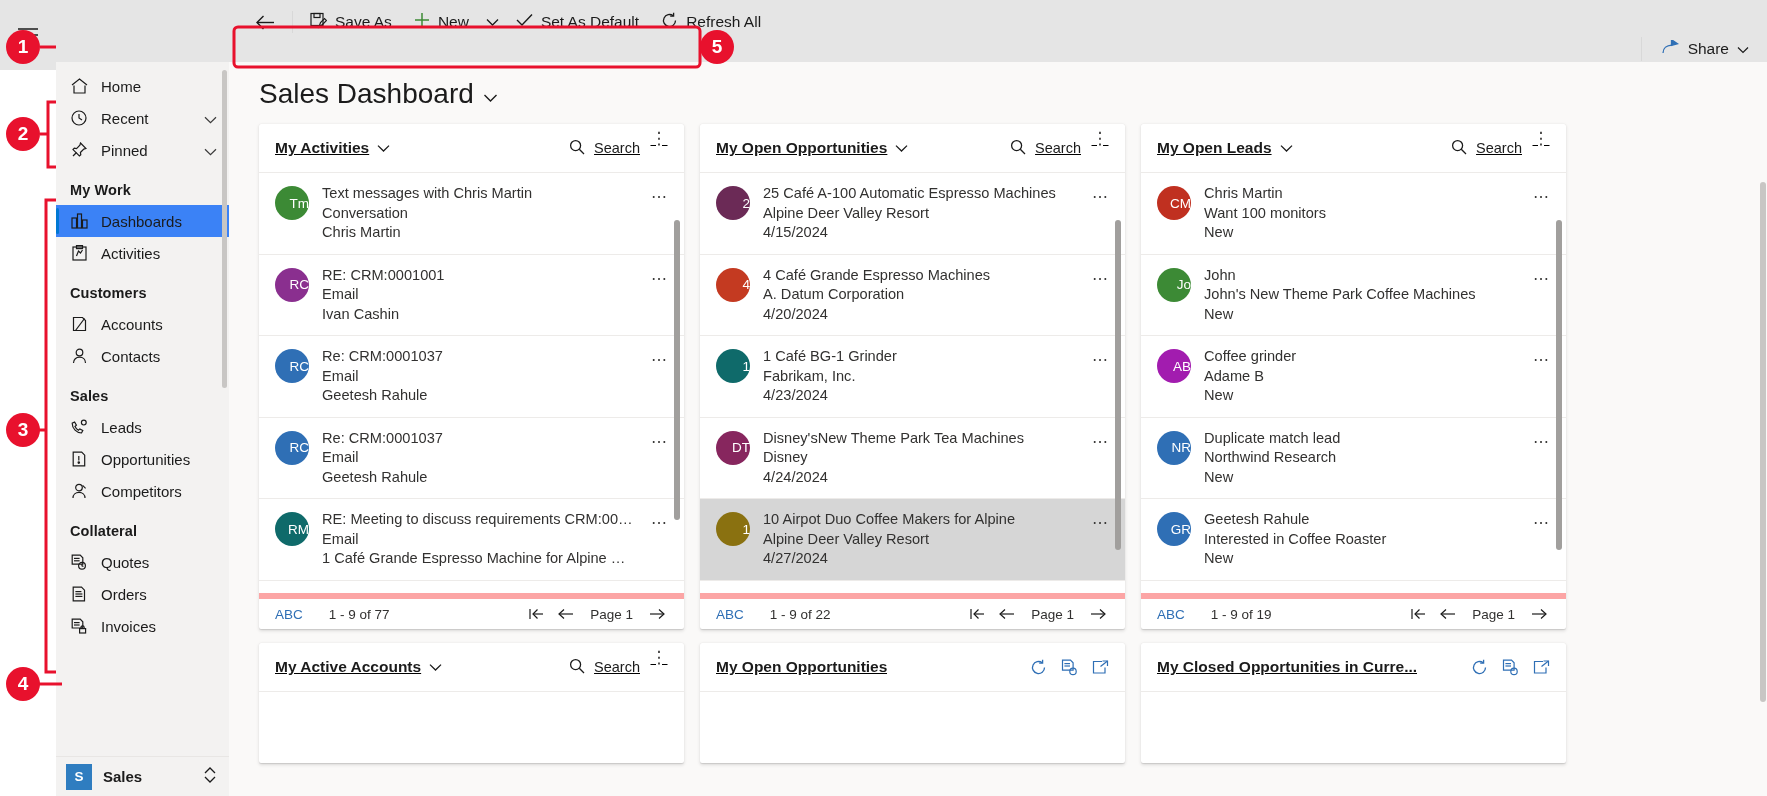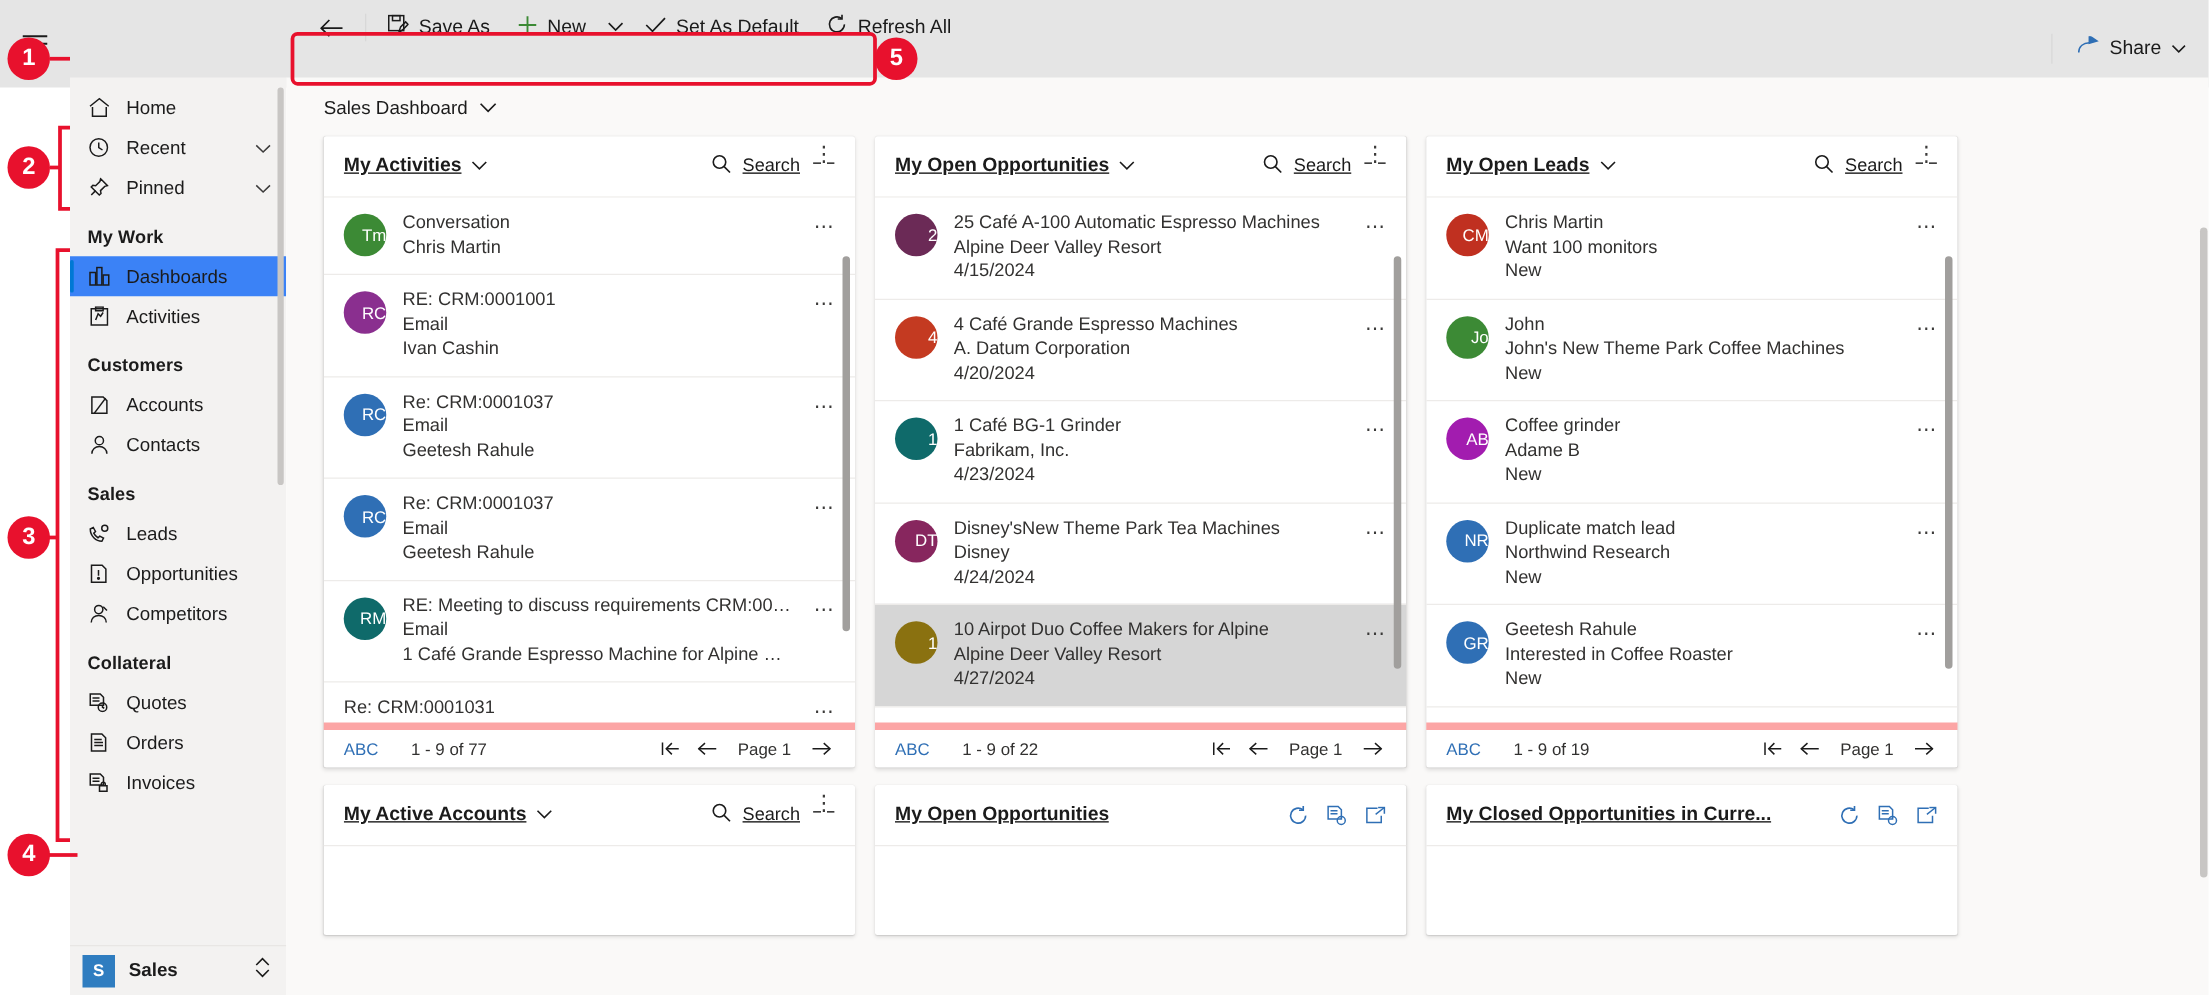--- a/index.html
+++ b/index.html
@@ -27,21 +27,21 @@
     cursor: pointer;
   }
   .cmd-sep { width: 1px; height: 22px; background: #d8d8d8; margin: 0 6px; }
   .cmd-btn {
     display: flex; align-items: center; gap: 8px; height: 40px;
     padding: 0 11px; cursor: pointer; color: #1b1b1b; font-size: 15.5px;
     white-space: nowrap;
   }
   .cmd-chev { padding: 0 6px; }
   .share-zone {
-    position: absolute; right: 10px; top: 4px; height: 70px;
+    position: absolute; right: 10px; top: 14px; height: 70px;
     display: flex; align-items: center; gap: 0;
   }
   .share-divider { width: 1px; height: 24px; background: #d8d8d8; margin-right: 12px; }
   .share-btn {
     display: flex; align-items: center; gap: 8px; font-size: 15.5px; color: #1b1b1b;
     cursor: pointer; padding: 6px 8px;
   }
 
   
   .sidenav {
@@ -87,21 +87,21 @@
   }
   .appswitch .nm { flex: 1; font-size: 15px; font-weight: bold; color: #1b1b1b; }
 
   
   .main {
     position: absolute; left: 229px; top: 62px; right: 0; bottom: 0;
     background: #faf9f8; overflow: hidden;
   }
   .dash-title {
     display: flex; align-items: center; gap: 9px;
-    padding: 16px 0 14px 30px; font-size: 15px; color: #1b1b1b;
+    padding: 16px 0 14px 30px; font-size: 28px; color: #1b1b1b;
     font-weight: normal;
   }
   .dash-title .t { cursor: pointer; }
 
   .grid {
     display: flex; gap: 16px; padding: 0 22px 0 30px;
   }
   .card {
     background: #ffffff; border-radius: 2px; width: 425px; flex-shrink: 0;
     box-shadow: 0 .3px .9px rgba(0,0,0,.10), 0 1.6px 3.6px rgba(0,0,0,.12);
@@ -527,20 +527,21 @@
           </div>
           <div class="card-more">⋮</div>
         </div>
 
         <div class="list">
           <div class="row first">
             <div class="avatar" style="background:#3c8a35">
                 <span>Tm</span>
               </div>
             <div class="rtext">
+              <div>Text messages with Chris Martin</div>
               <div>Conversation</div>
               <div>Chris Martin</div>
             </div>
             <div class="row-ell">⋯</div>
           </div>
           <div class="row">
             <div class="avatar" style="background:#8a2f8f">
                 <span>RC</span>
               </div>
             <div class="rtext">

